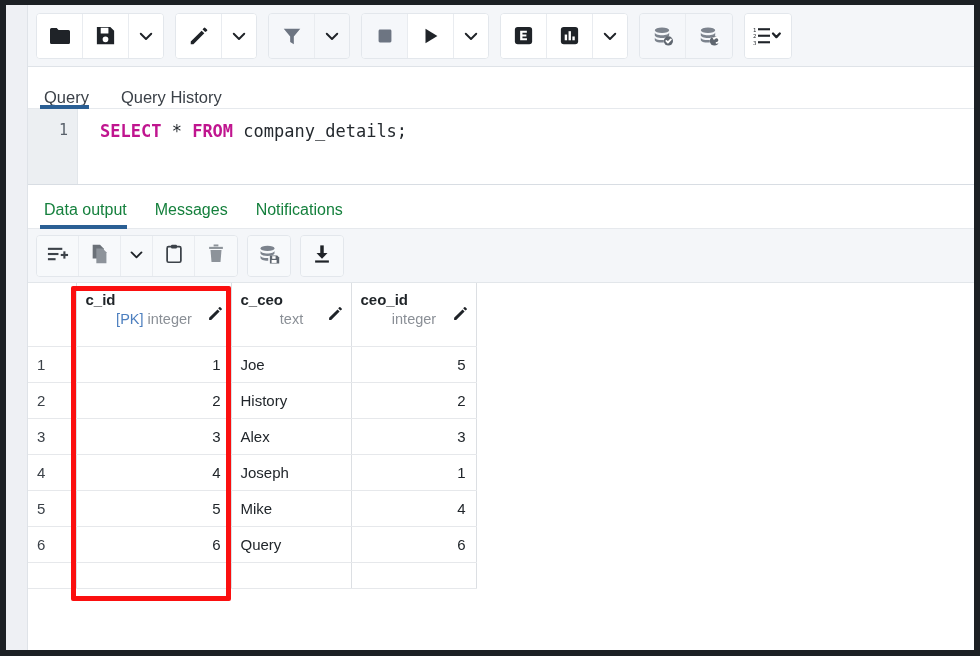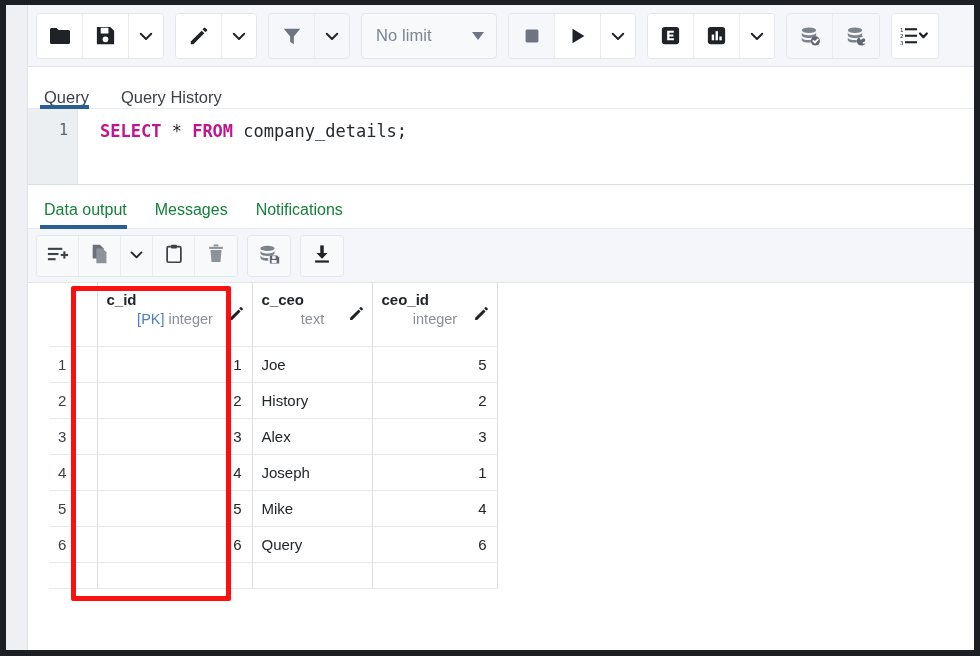--- a/index.html
+++ b/index.html
@@ -224,21 +224,21 @@
   .rb.caret { min-width: 32px; }
 
   
   #grid {
     position: absolute;
     left: 22px; top: 278px;
     width: 946px;
     background: #ffffff;
     font-size: 15px;
   }
-  table.dg { border-collapse: collapse; margin-left: 21px; }
+  table.dg { border-collapse: collapse; }
   table.dg th, table.dg td {
     border-right: 1px solid #dcdfe3;
     border-bottom: 1px solid #e6e8eb;
     background: #ffffff;
   }
   
   .c-rownum { width: 48px; min-width: 48px; }
   td.c-rownum {
     text-align: left;
     padding-left: 9px;
@@ -359,24 +359,20 @@
         </button>
         <button class="tb dim caret">
           <span>
             <svg width="18" height="18" viewBox="0 0 24 24">
                 <path fill="none" stroke="#1f2328" stroke-width="2.6" stroke-linecap="round" stroke-linejoin="round" d="M5 9l7 7 7-7"></path>
               </svg>
           </span>
         </button>
       </div>
 
-      <div class="limitbox">
-        <span class="lbl">No limit</span>
-        <span class="tri-down"></span>
-      </div>
 
       <div class="grp">
         <button class="tb dim">
           <span>
             <svg width="22" height="22" viewBox="0 0 24 24">
                 <rect x="5" y="5" width="14" height="14" rx="1.5" fill="#6d7582"></rect>
               </svg>
           </span>
         </button>
         <button class="tb">

